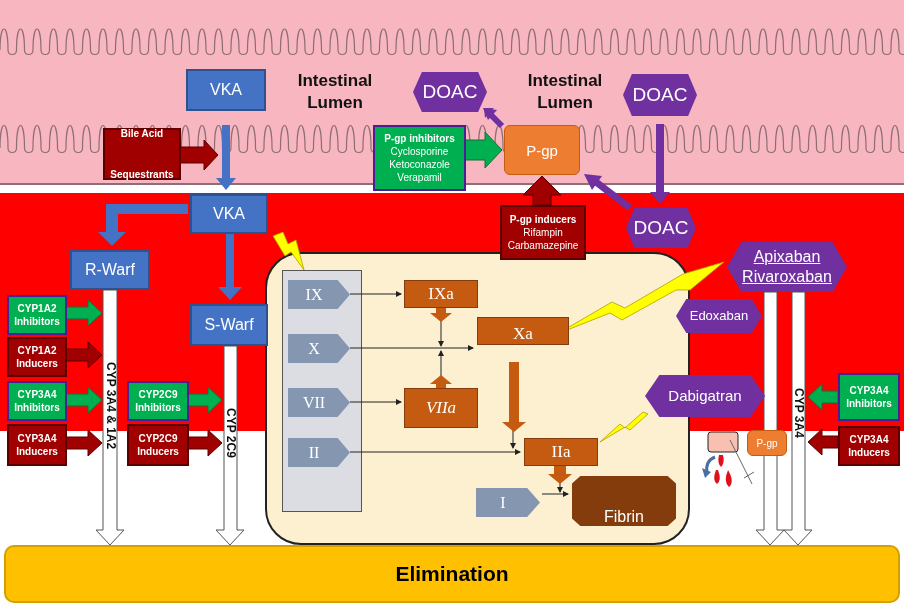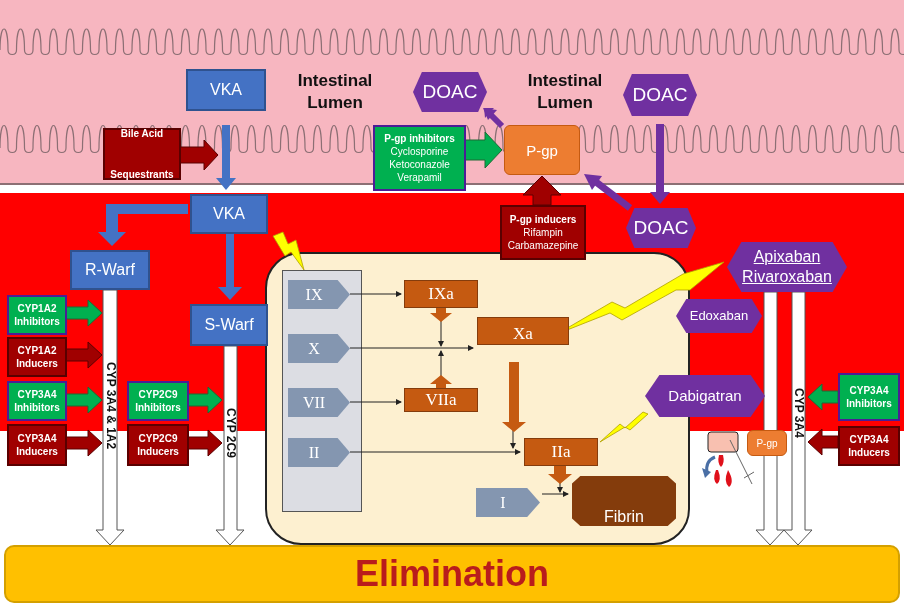--- a/index.html
+++ b/index.html
@@ -13,21 +13,21 @@
   .hex{color:#fff;display:flex;align-items:center;justify-content:center;text-align:center;background:#7030a0;clip-path:polygon(12% 0,88% 0,100% 50%,88% 100%,12% 100%,0 50%);font-size:19px;line-height:1.25;}
   .green{background:#00b050;border:2px solid #4c1d95;color:#fff;display:flex;flex-direction:column;align-items:center;justify-content:center;font-size:10px;line-height:1.3;text-align:center;font-weight:bold;}
   .red{background:#a00000;border:2px solid #5a0000;color:#fff;display:flex;flex-direction:column;align-items:center;justify-content:center;font-size:10px;line-height:1.3;text-align:center;font-weight:bold;}
   .lumen-label{font-weight:bold;font-size:17px;color:#111;text-align:center;line-height:1.3;}
   .cascade{left:265px;top:252px;width:425px;height:293px;background:#fdf0d0;border:2px solid #222;border-radius:36px;}
   .factorpanel{left:282px;top:270px;width:80px;height:242px;background:#dcdde3;border:1px solid #555;}
   .fac{background:#8496b0;color:#fff;font-family:"Liberation Serif",serif;font-size:16px;display:flex;align-items:center;justify-content:center;clip-path:polygon(0 0,80% 0,100% 50%,80% 100%,0 100%);padding-right:10px;}
   .act{background:#c55a11;border:1px solid #843c0c;color:#fff;font-family:"Liberation Serif",serif;font-size:17px;display:flex;align-items:center;justify-content:center;}
   .fibrin{left:572px;top:476px;width:104px;height:50px;background:#843c0c;color:#fff;font-size:16px;display:flex;align-items:flex-end;justify-content:center;clip-path:polygon(8% 0,92% 0,100% 15%,100% 85%,92% 100%,8% 100%,0 85%,0 15%);}
   .pgp{background:#ed7d31;border:1px solid #c55a11;color:#fff;display:flex;align-items:center;justify-content:center;border-radius:6px;}
-  .elim{left:4px;top:545px;width:896px;height:58px;background:#ffc000;border:2px solid #d4a000;border-radius:10px;display:flex;align-items:center;justify-content:center;font-weight:bold;font-size:36px;color:#b91c1c;}
+  .elim{left:4px;top:545px;width:896px;height:58px;background:#ffc000;border:2px solid #d4a000;border-radius:10px;display:flex;align-items:center;justify-content:center;font-weight:bold;font-size:21px;color:#000000;}
   .vtext{writing-mode:vertical-rl;font-weight:bold;font-size:12px;color:#111;}
   svg{position:absolute;left:0;top:0;}
 </style>
 </head>
 <body>
 
 <div class="abs lumen"></div>
 <div class="abs gap"></div>
 <div class="abs blood"></div>
 <div class="abs lower"></div>
@@ -261,21 +261,21 @@
 <div class="abs fac" style="left:476px;top:488px;width:64px;height:29px;">
     <span>I</span>
   </div>
 
 <div class="abs act" style="left:404px;top:280px;width:74px;height:28px;">
     <span>IXa</span>
   </div>
 <div class="abs act" style="left:477px;top:317px;width:92px;height:28px;align-items:flex-end;">
     <span>Xa</span>
   </div>
-<div class="abs act" style="left:404px;top:388px;width:74px;height:24px;">
+<div class="abs act" style="left:404px;top:388px;width:74px;height:40px;font-style:italic;">
     <span>VIIa</span>
   </div>
 <div class="abs act" style="left:524px;top:438px;width:74px;height:28px;">
     <span>IIa</span>
   </div>
 <div class="abs fibrin">
     <span>Fibrin</span>
   </div>
 
 <div class="abs elim">

